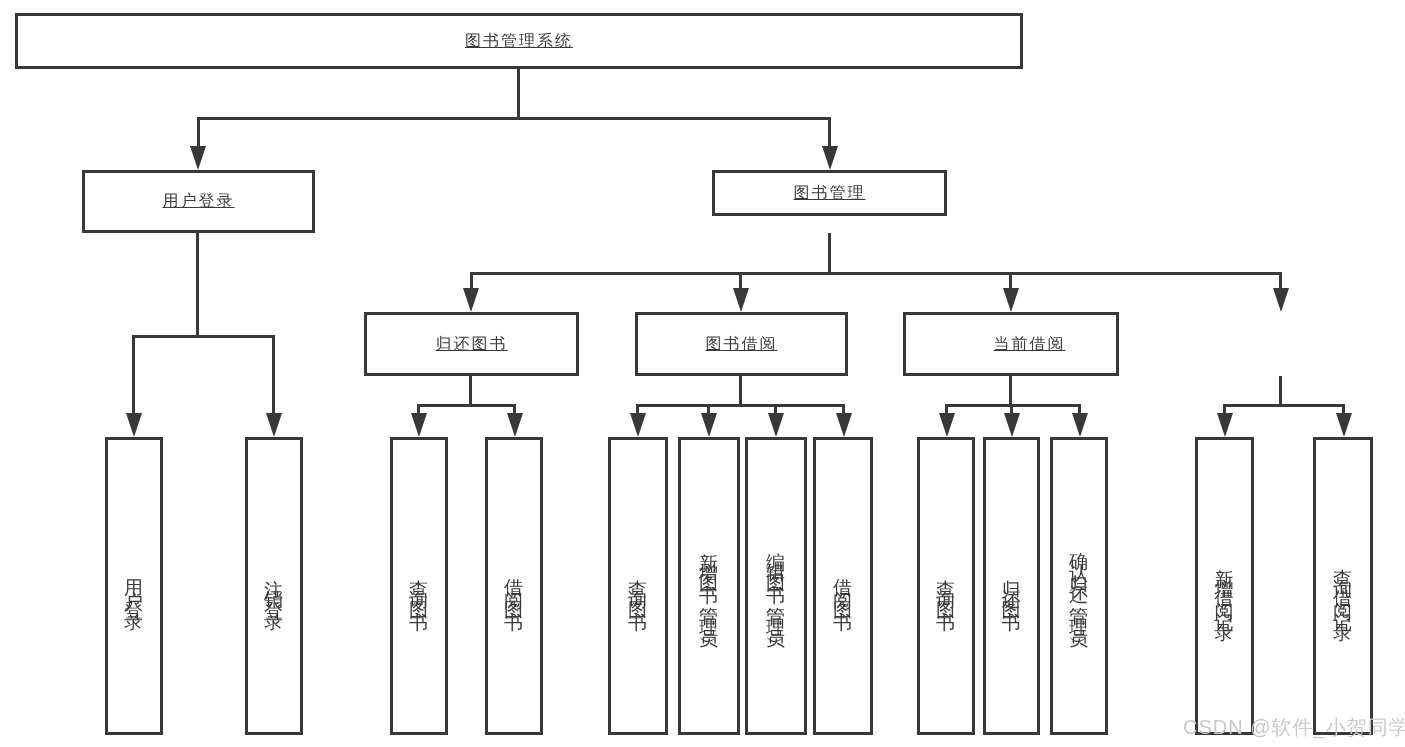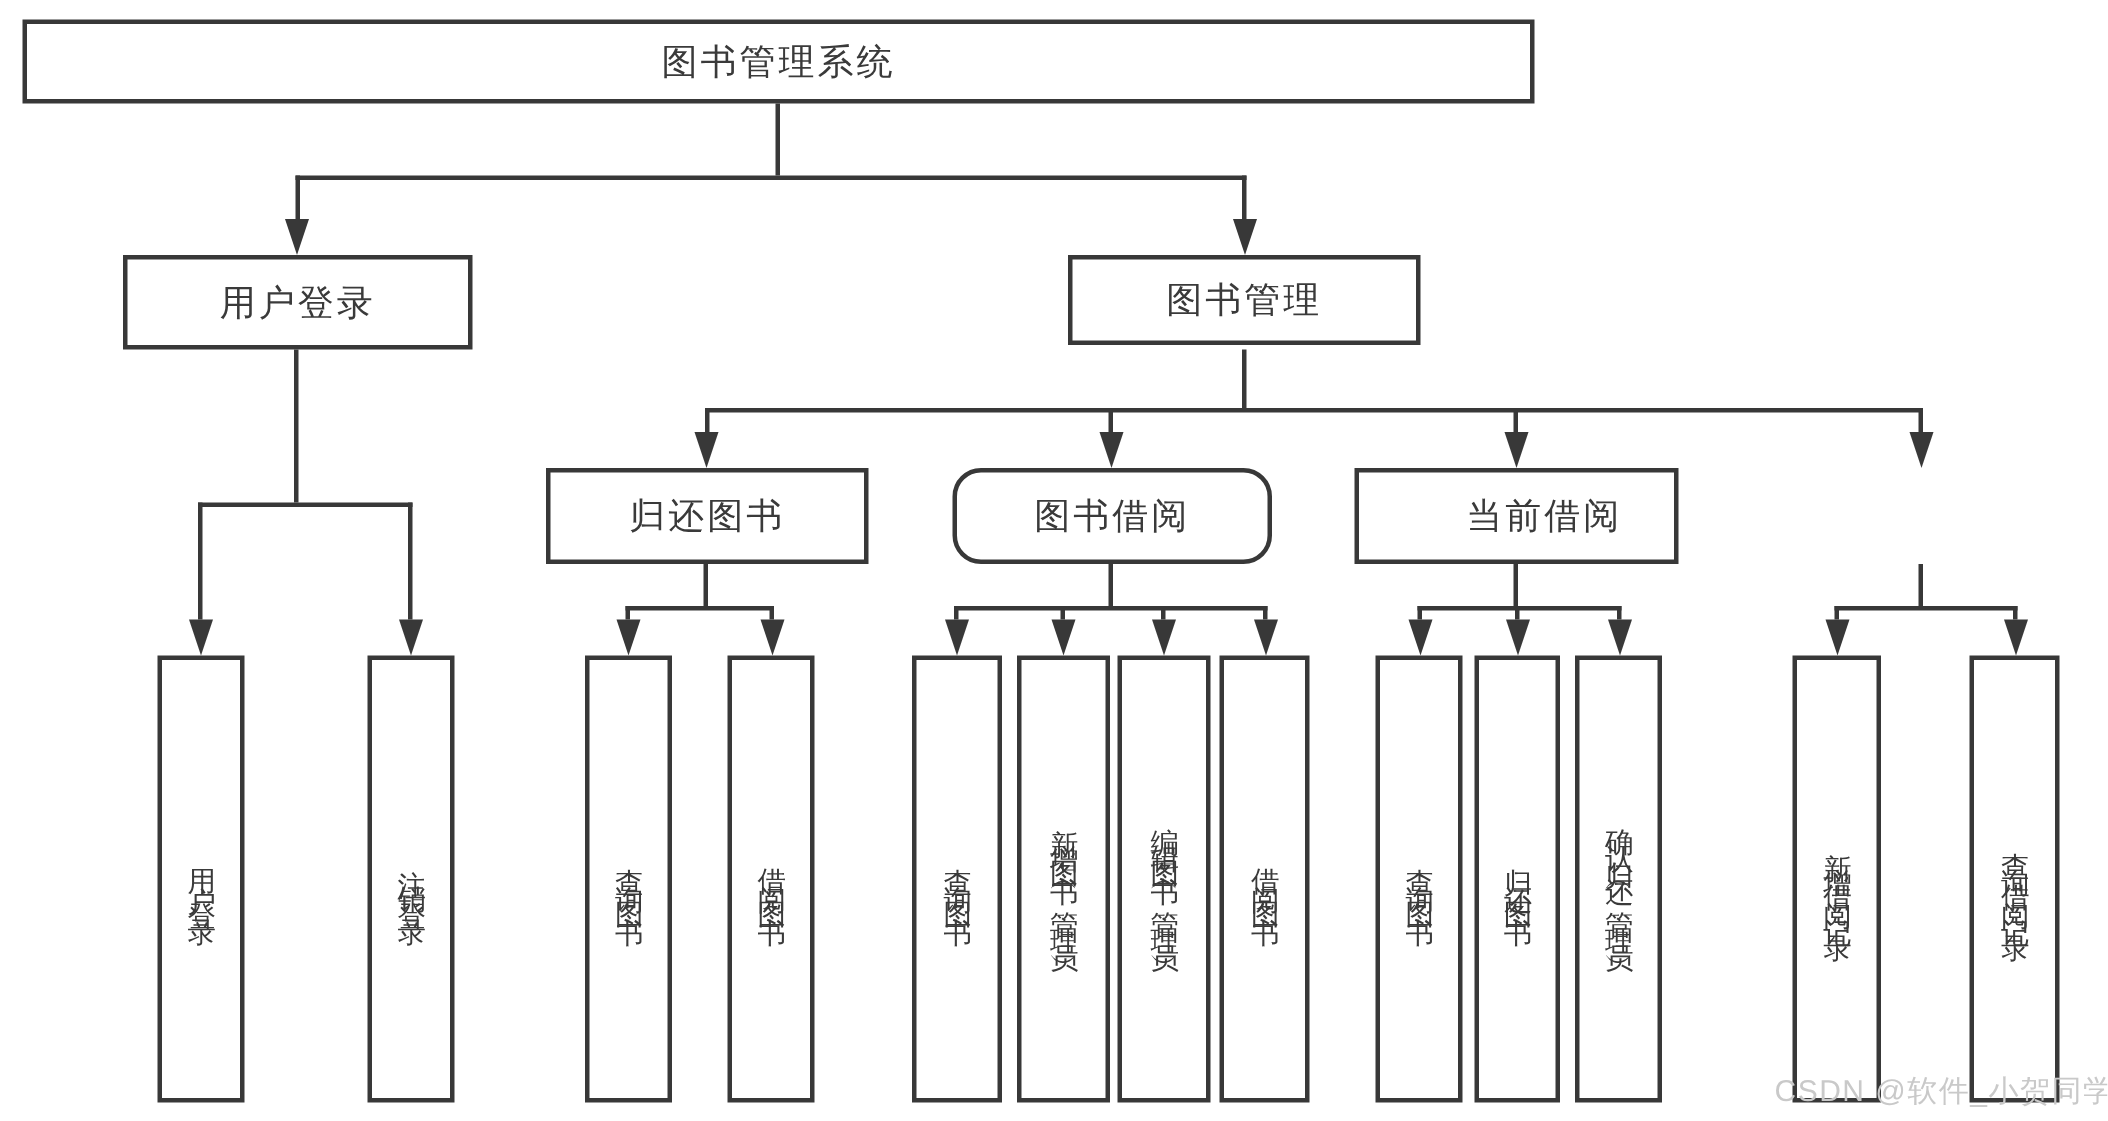--- a/index.html
+++ b/index.html
@@ -5,21 +5,21 @@
   html,body { margin:0; padding:0; background:#ffffff; }
   .canvas {
     position:relative; width:1405px; height:747px; background:#ffffff;
     font-family:"Liberation Sans", sans-serif; overflow:hidden;
   }
   .node {
     position:absolute; box-sizing:border-box;
     border:3px solid #383838; background:#ffffff; color:#3a3a3a;
     display:flex; align-items:center; justify-content:center;
   }
-  .node.h-text { font-size:24px; letter-spacing:2px; white-space:nowrap; }
+  .node.h-text { font-size:16px; letter-spacing:2px; white-space:nowrap;text-decoration:underline; }
   .node.v-text {
     writing-mode:vertical-rl; text-orientation:mixed;
     font-size:19px; letter-spacing:11px; line-height:1;
   }
   .line { position:absolute; background:#383838; }
   .arrow {
     position:absolute; width:0; height:0;
     border-left:8px solid transparent; border-right:8px solid transparent;
     border-top:24px solid #383838;
   }
@@ -31,25 +31,25 @@
 </style>
 </head>
 <body>
 
 <div class="canvas">
 
   <div class="node h-text" style="left:15px; top:13px; width:1008px; height:56px;">图书管理系统</div>
 
   <div class="node h-text" style="left:82px; top:170px; width:233px; height:63px;">用户登录</div>
 
-  <div class="node h-text" style="left:712px; top:170px; width:235px; height:60px;">图书管理</div>
+  <div class="node h-text" style="left:712px; top:170px; width:235px; height:46px;">图书管理</div>
 
   <div class="node h-text" style="left:364px; top:312px; width:215px; height:64px;">归还图书</div>
 
-  <div class="node h-text" style="left:635px; top:312px; width:213px; height:64px;border-radius:19px;">图书借阅</div>
+  <div class="node h-text" style="left:635px; top:312px; width:213px; height:64px;">图书借阅</div>
 
   <div class="node h-text" style="left:903px; top:312px; width:216px; height:64px;padding-left:37px;">当前借阅</div>
 
 
   <div class="node v-text" style="left:105px; top:437px; width:58px; height:298px;">用户登录</div>
   <div class="node v-text" style="left:245px; top:437px; width:58px; height:298px;">注销登录</div>
 
   <div class="node v-text" style="left:390px; top:437px; width:58px; height:298px;">查询图书</div>
   <div class="node v-text" style="left:485px; top:437px; width:58px; height:298px;">借阅图书</div>
 

